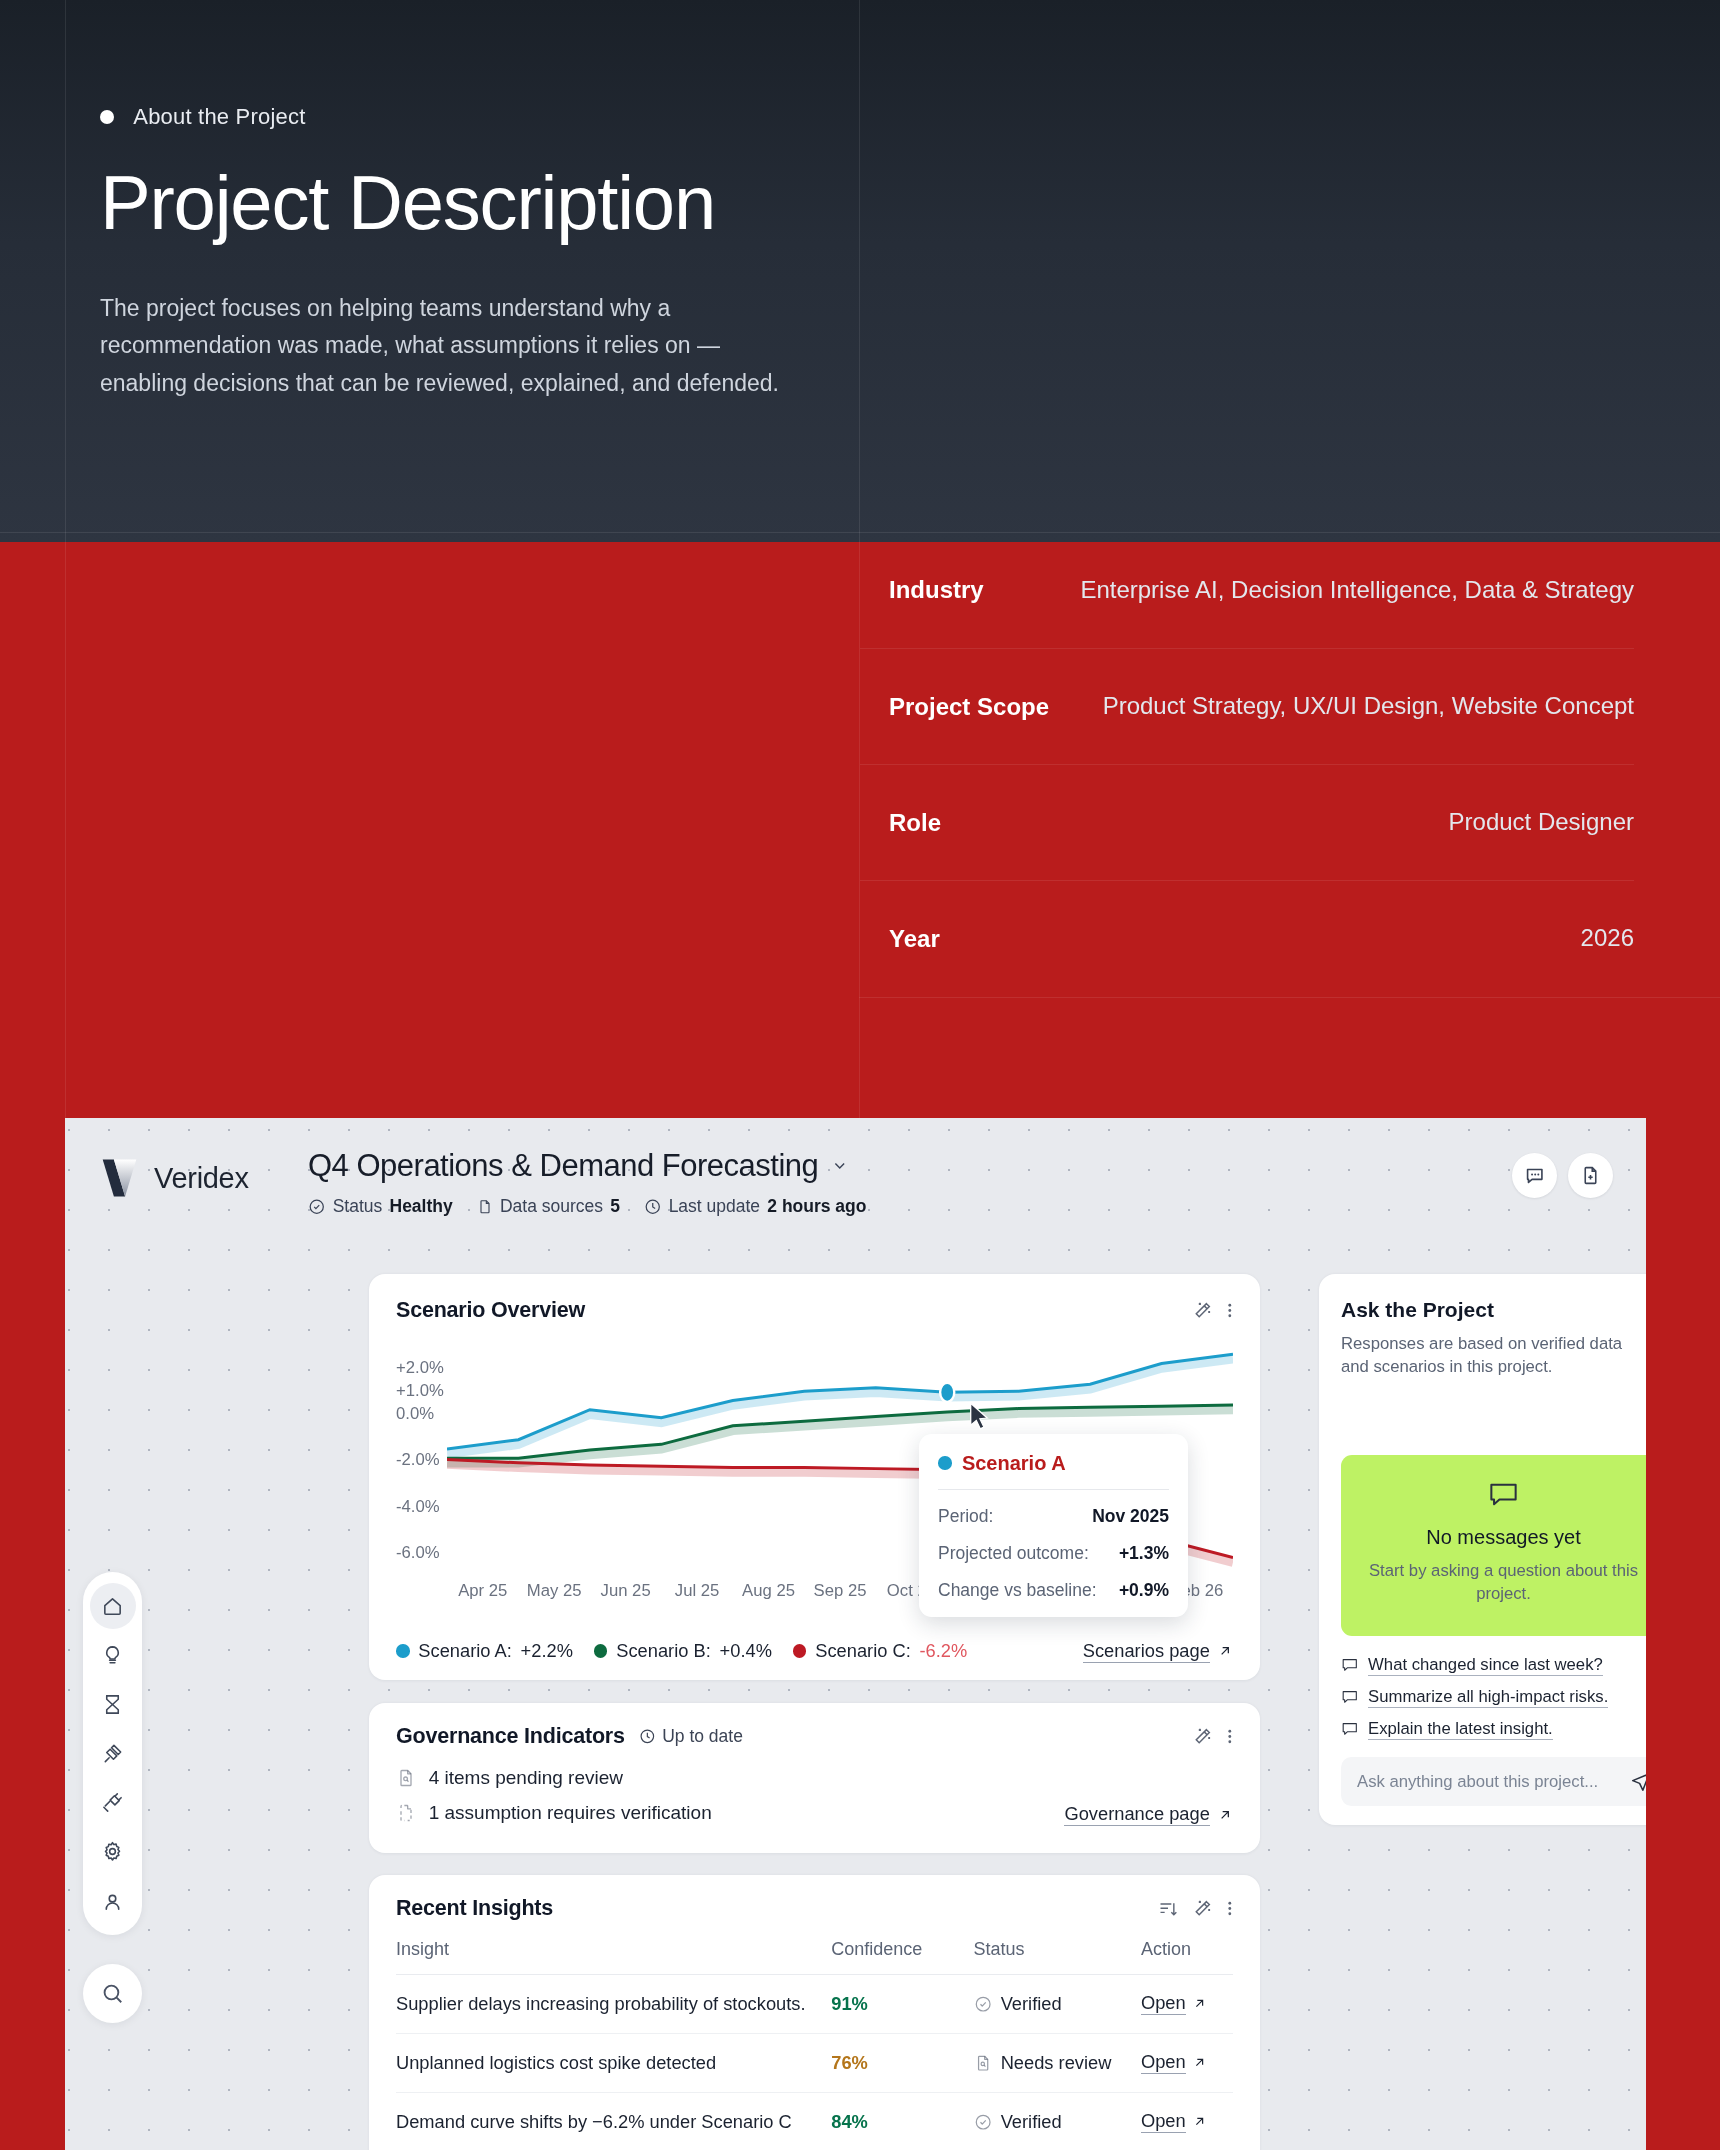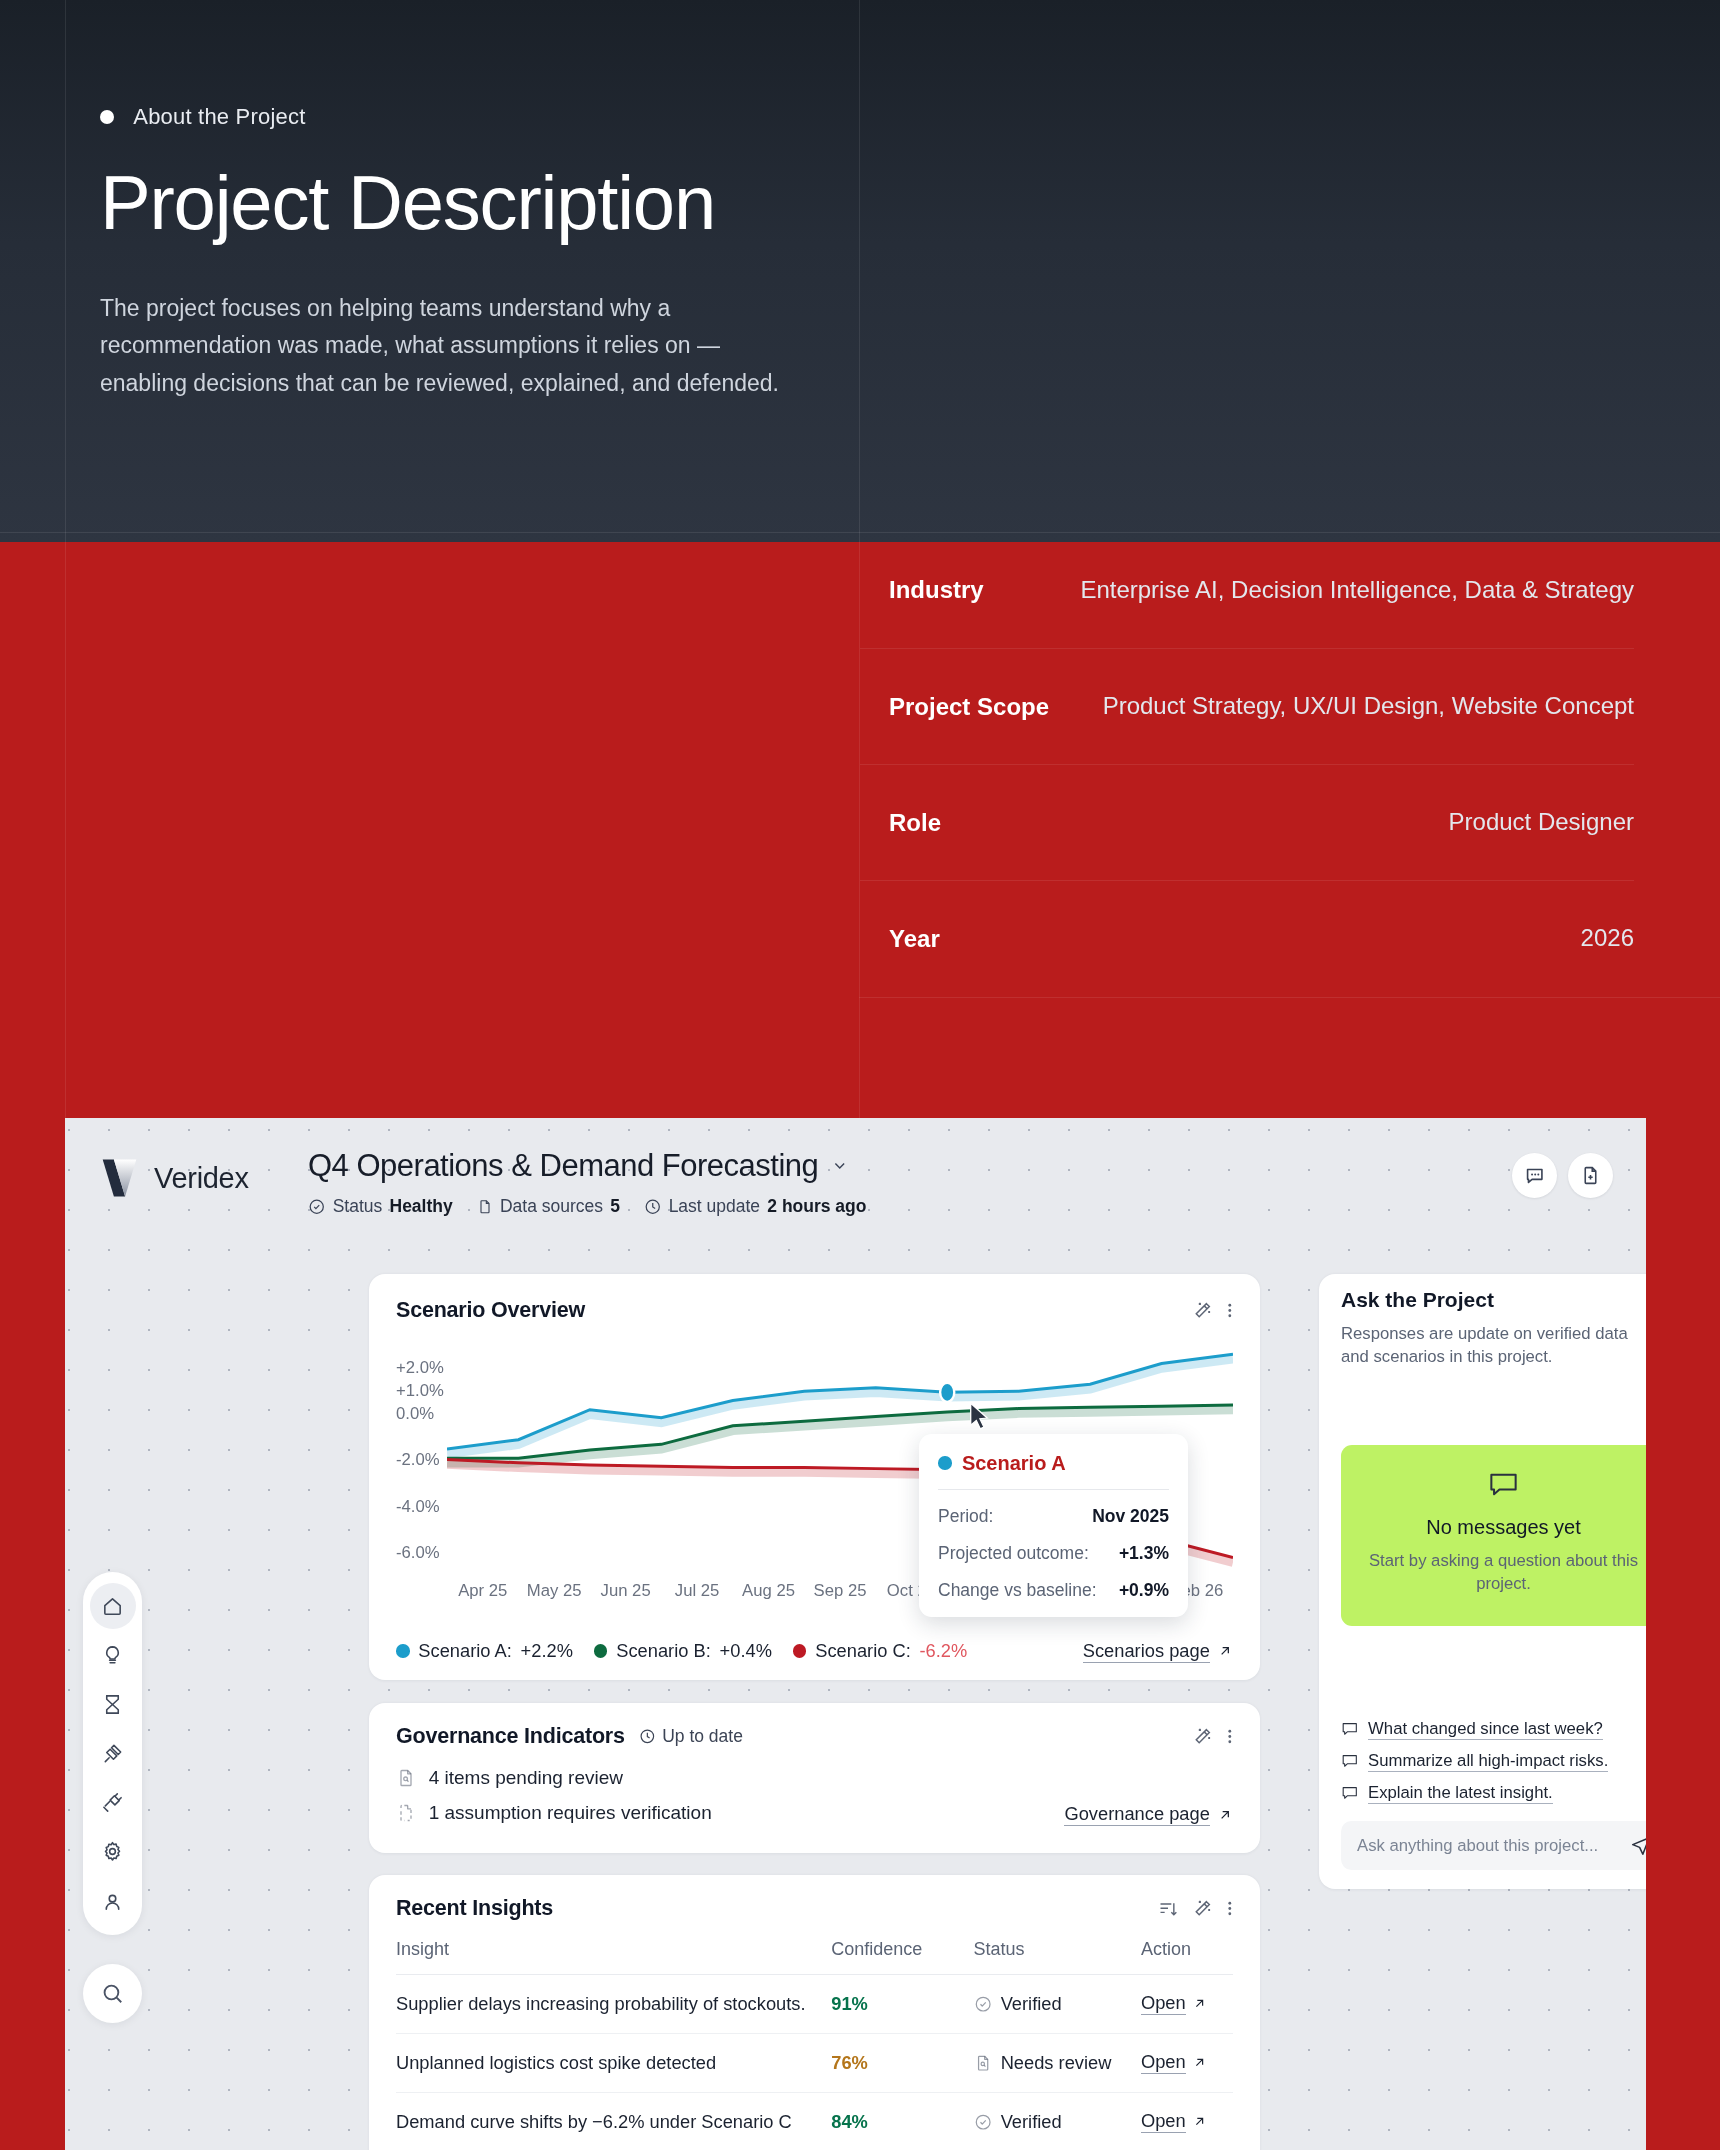--- a/index.html
+++ b/index.html
@@ -146,21 +146,21 @@
   .c-insight { width: 52%; }
   .c-conf { width: 17%; }
   .c-stat { width: 20%; }
   .c-act { width: 11%; }
   td.conf { font-weight: 700; }
   .st { display: flex; align-items: center; gap: 8.8px; }
   .open { display: inline-flex; align-items: center; gap: 6.4px; }
   .open span { border-bottom: 0.8px solid #9aa2b1; }
 
   
-  #askCard { left: 1254px; top: 156px; width: 369px; height: 615px; padding: 14px 22px 19px; display: flex; flex-direction: column; }
+  #askCard { left: 1254px; top: 156px; width: 369px; height: 551px; padding: 24px 22px 19px; display: flex; flex-direction: column; }
   .ask-h { display: flex; align-items: flex-start; justify-content: space-between; }
   .ask-title { font-size: 21px; font-weight: 700; color: #111827; }
   .ask-sub { margin-top: 9.6px; font-size: 16.7px; line-height: 1.42; color: #5b6475; max-width: 303px; }
   .empty {
     margin-top: 76px; background: #bef264; border-radius: 11px;
     padding: 27px 16px 30px; text-align: center;
   }
   .empty-t { margin-top: 14.3px; font-size: 20px; color: #111827; }
   .empty-s { margin-top: 9.6px; font-size: 16.7px; line-height: 1.4; color: #5b6475; }
   .sugg { margin-top: auto; display: flex; flex-direction: column; gap: 11px; }
@@ -588,21 +588,21 @@
             <td class="c-act"></td>
           </tr>
         </tbody>
     </table>
   </div>
 
   <div class="card" id="askCard">
     <div class="ask-h">
       <div>
         <div class="ask-title">Ask the Project</div>
-        <div class="ask-sub">Responses are update on verified data and scenarios in this project.</div>
+        <div class="ask-sub">Responses are based on verified data and scenarios in this project.</div>
       </div>
       <svg width="21" height="21" viewBox="0 0 24 24" fill="none" stroke="#2a313f" stroke-width="1.8">
           <path d="M5.5 5.5l13 13M18.5 5.5l-13 13"></path>
         </svg>
     </div>
 
     <div class="empty">
       <svg width="33" height="27" viewBox="0 0 24 20" fill="none" stroke="#2a313f" stroke-width="1.5">
           <path d="M3 2h18v11H9l-4 3.5V13H3z" stroke-linejoin="round"></path>
         </svg>

